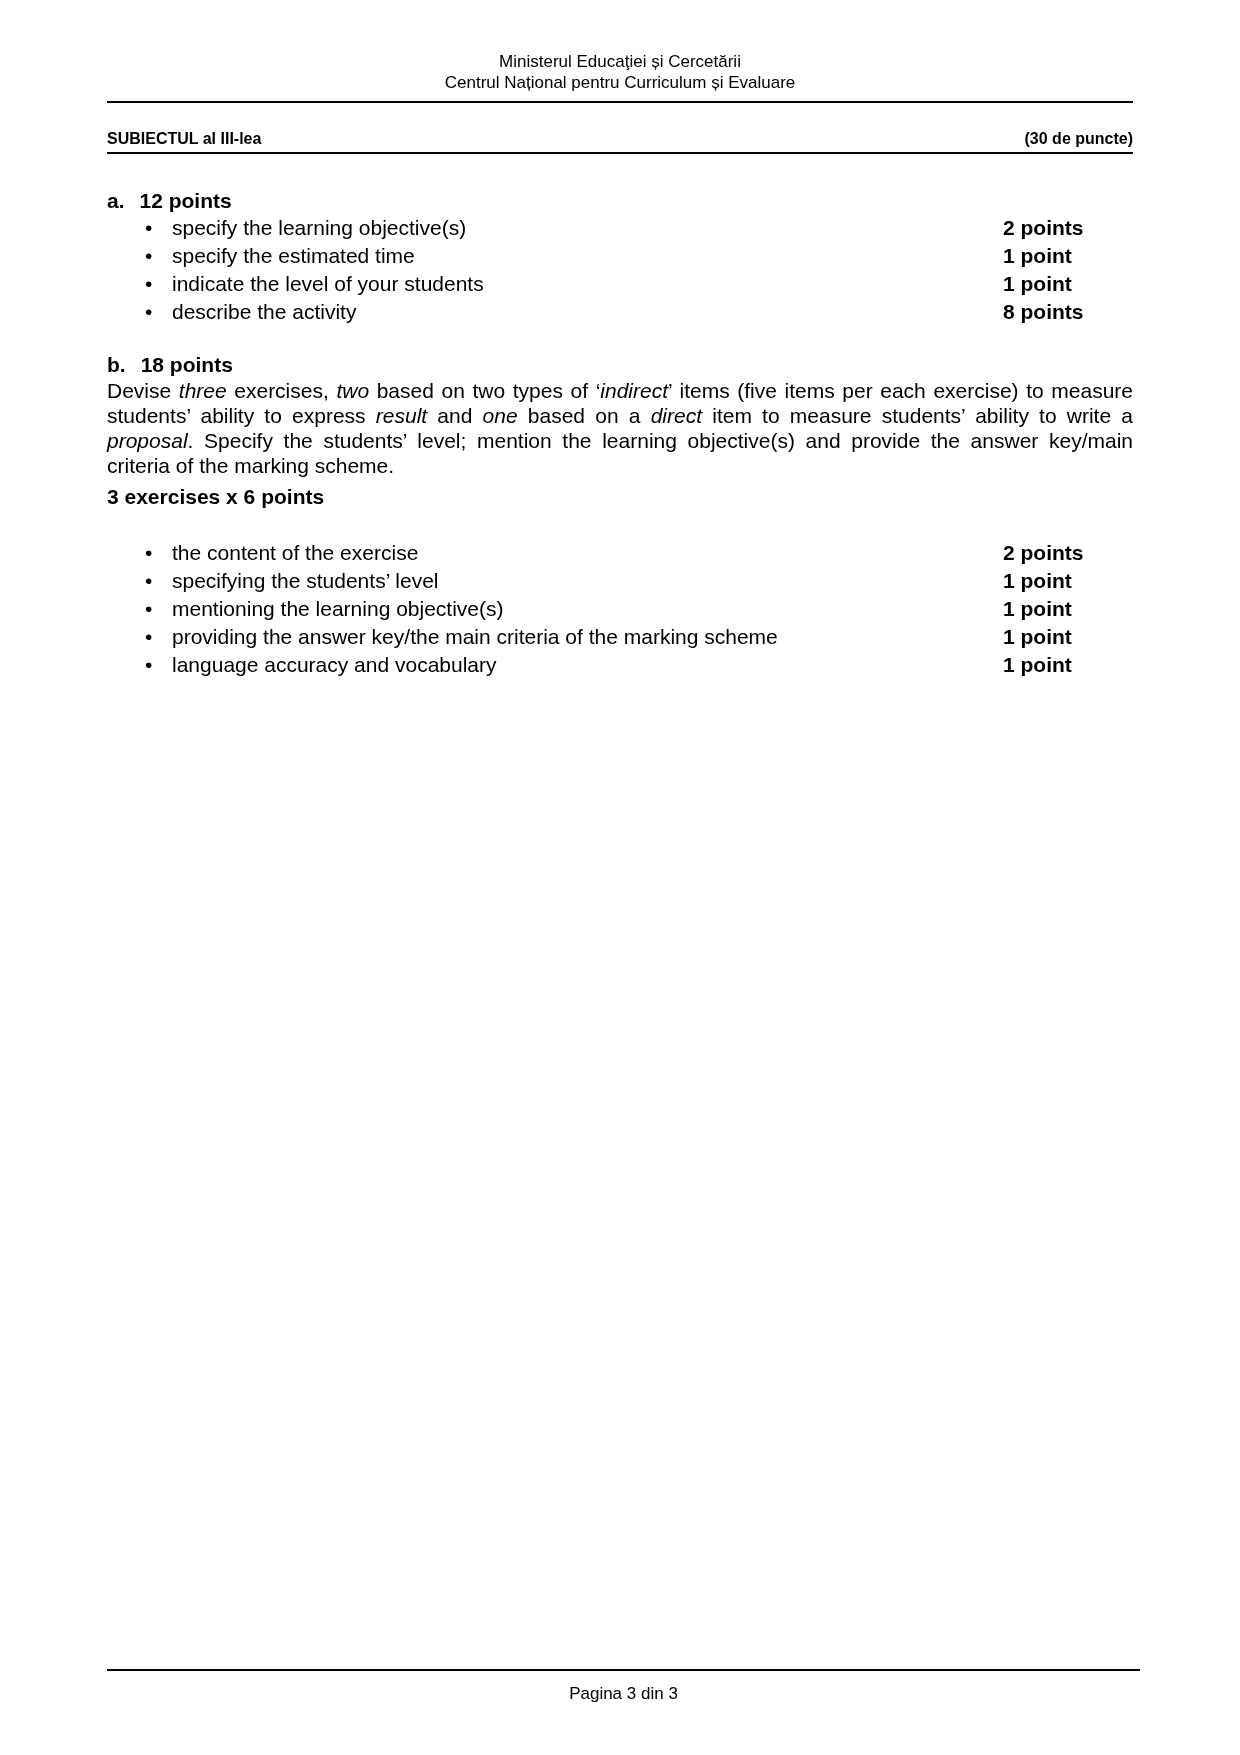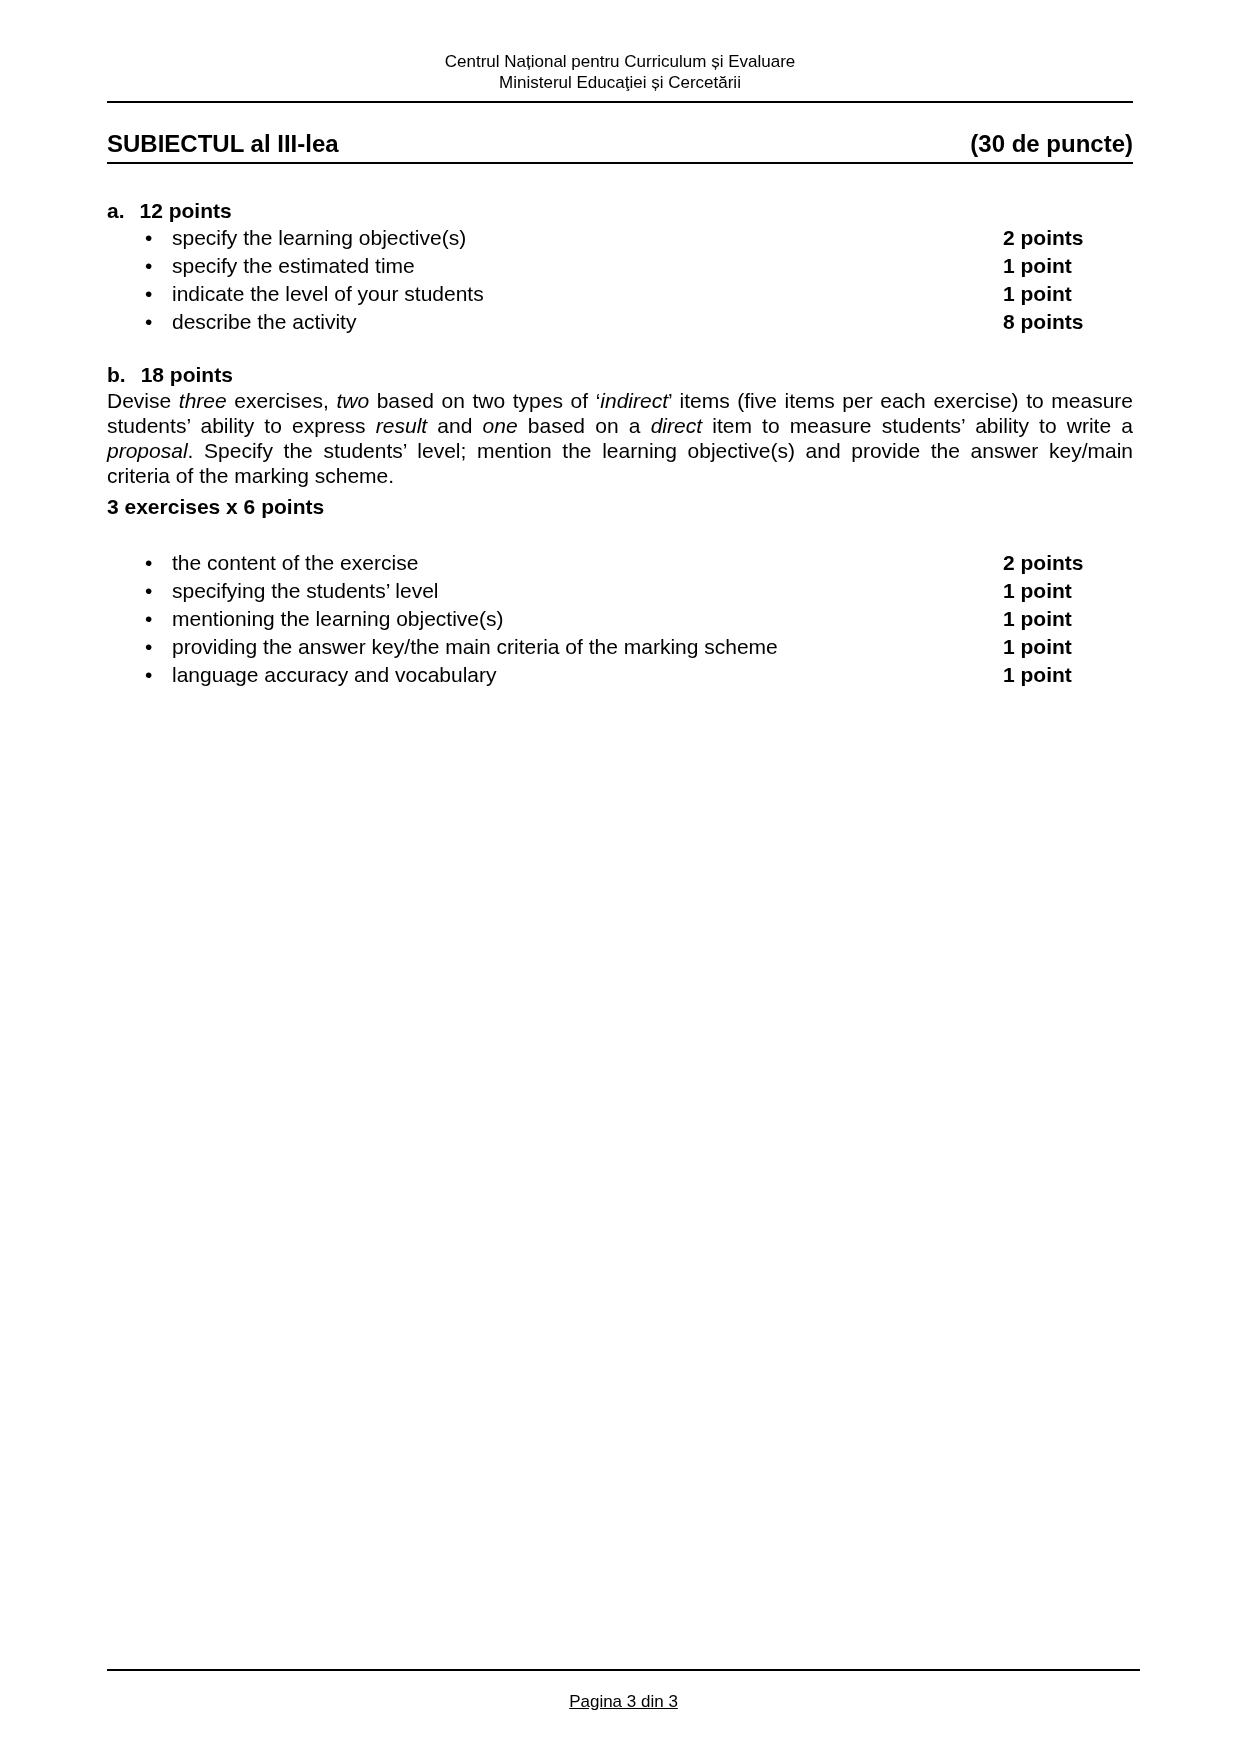--- a/index.html
+++ b/index.html
@@ -28,21 +28,21 @@
   .hdr-rule {
     height: 0;
     border-bottom: 2px solid #000;
     margin-top: 8px;
   }
   .title-row {
     display: flex;
     justify-content: space-between;
     align-items: baseline;
     margin-top: 27px;
-    font-size: 24px;
+    font-size: 16px;
     font-weight: bold;
     border-bottom: 2px solid #000;
     padding-bottom: 4px;
   }
   .sec-head {
     margin-top: 34px;
     font-weight: bold;
     line-height: 26px;
   }
   .sec-head.b { margin-top: 26px; }
@@ -77,34 +77,33 @@
     font-size: 17px;
   }
   .footer-row {
     display: flex;
     justify-content: space-between;
     padding-top: 5px;
     line-height: 21px;
   }
   .footer-center {
     text-align: center;
-    margin-top: 20px;
+    margin-top: 12px;
     line-height: 21px;
-    text-decoration: underline;
   }
 </style>
 </head>
 <body>
 
 <div class="page">
   <div class="content">
 
     <div class="doc-header">
+      <div>Ministerul Educaţiei și Cercetării</div>
       <div>Centrul Național pentru Curriculum și Evaluare</div>
-      <div>Ministerul Educaţiei și Cercetării</div>
     </div>
     <div class="hdr-rule"></div>
 
     <div class="title-row">
       <span>SUBIECTUL al III-lea</span>
       <span>(30 de puncte)</span>
     </div>
 
     <div class="sec-head">
       <span>a.</span><span class="pts-head">12 points</span>

